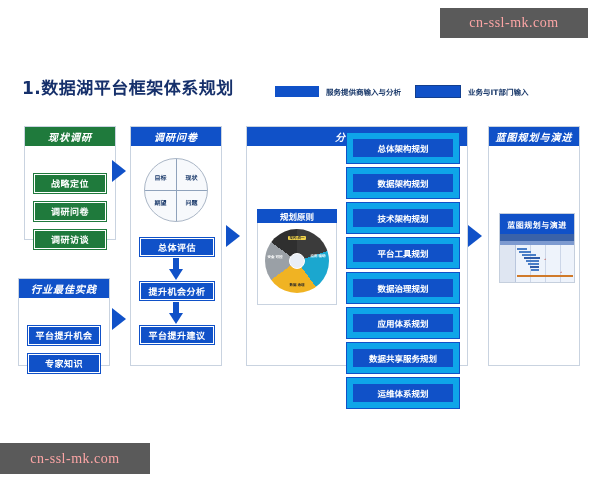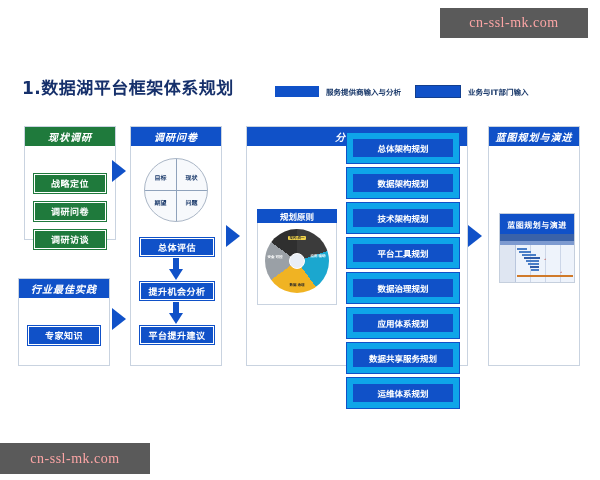--- a/index.html
+++ b/index.html
@@ -209,20 +209,21 @@
     <div class="panel-body">
       <div class="pill pill-green col1-pill">战略定位</div>
       <div class="pill pill-green col1-pill">调研问卷</div>
       <div class="pill pill-green col1-pill" style="margin-bottom:0;">调研访谈</div>
     </div>
   </div>
 
   <div class="panel" id="panel-best">
     <div class="panel-head head-blue">行业最佳实践</div>
     <div class="panel-body">
+      <div class="pill pill-blue col1-pill">平台提升机会</div>
       <div class="pill pill-blue col1-pill" style="margin-bottom:0;">专家知识</div>
     </div>
   </div>
 
   <div class="tri" id="tri-a"></div>
   <div class="tri" id="tri-b"></div>
 
   <div class="panel" id="panel-assess">
     <div class="panel-head head-blue">调研问卷</div>
     <div class="panel-body" style="padding:0 9px;">

